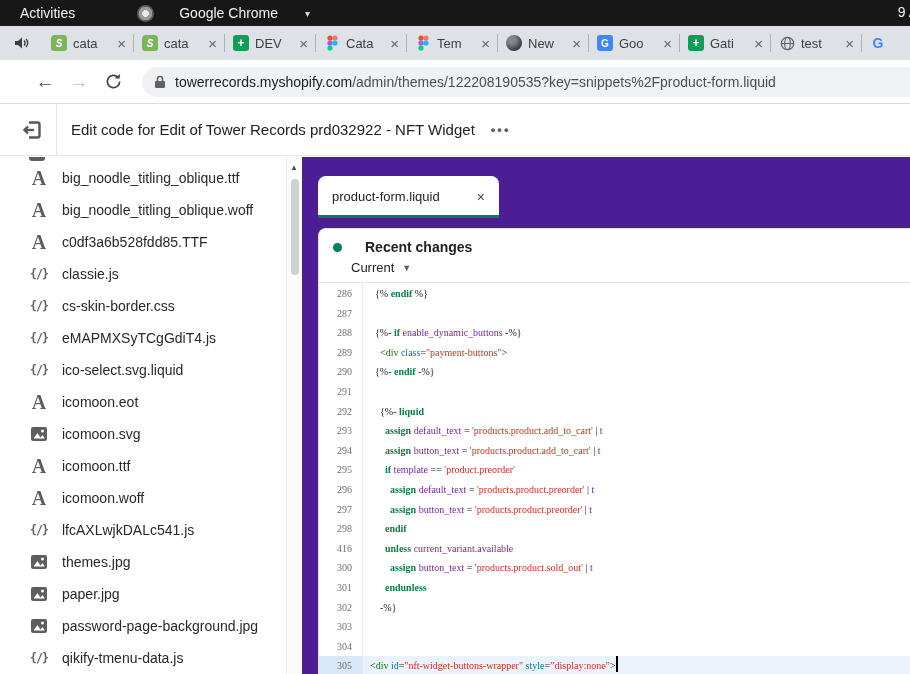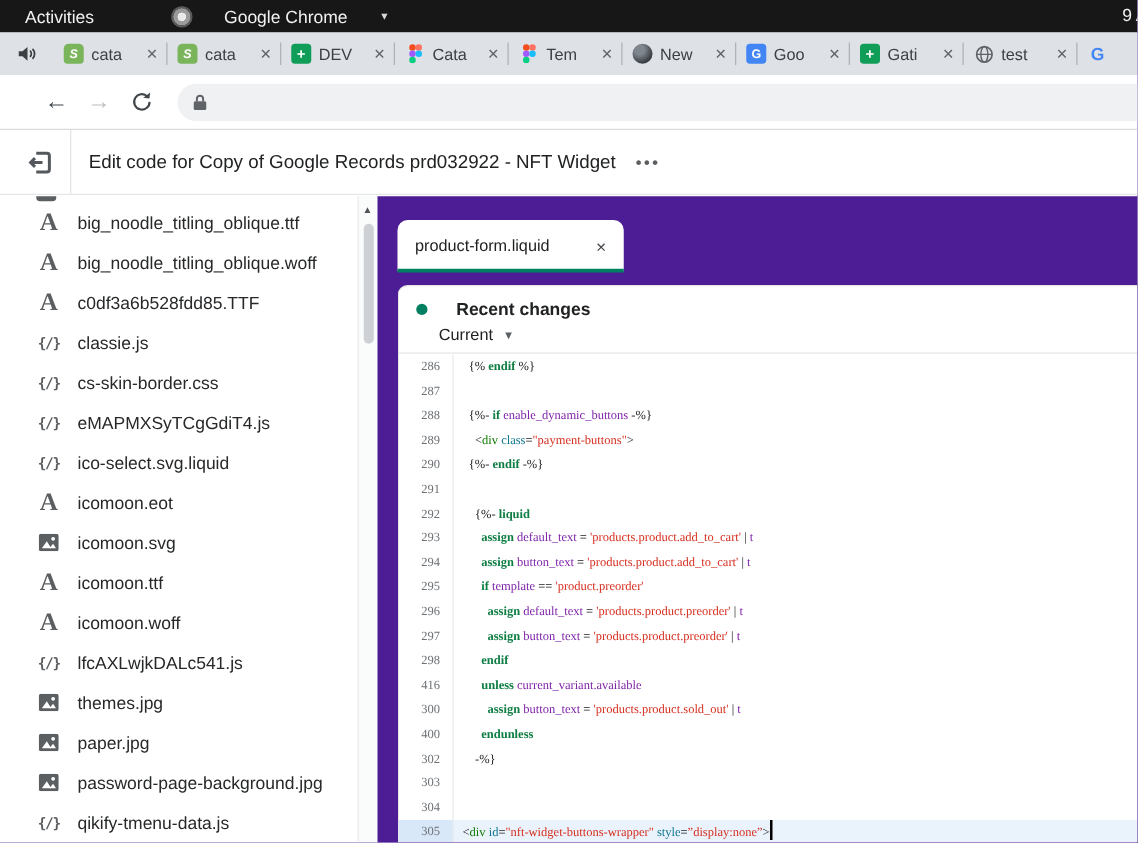--- a/index.html
+++ b/index.html
@@ -206,33 +206,34 @@
     <svg width="19" height="19" viewBox="0 0 20 20" style="margin:0 auto">
       <path d="M16.5 10 a6.5 6.5 0 1 1 -1.9 -4.6" fill="none" stroke="#41464b" stroke-width="1.8"></path>
       <polygon points="16.6,1.8 16.6,7 11.4,7" fill="#41464b" transform="rotate(8 15 5)"></polygon>
     </svg>
   </span>
   <div class="urlbar">
     <svg width="12" height="14" viewBox="0 0 12 14">
       <rect x="1" y="6" width="10" height="7" rx="1.2" fill="#5f6368"></rect>
       <path d="M3.5 6 V4 a2.5 2.5 0 0 1 5 0 V6" fill="none" stroke="#5f6368" stroke-width="1.6"></path>
     </svg>
+    <span class="url"><span class="dom">towerrecords.myshopify.com</span><span class="path">/admin/themes/122208190535?key=snippets%2Fproduct-form.liquid</span></span>
   </div>
 </div>
 
 <div class="pg-header">
   <span class="exit-btn">
     <svg width="22" height="22" viewBox="0 0 22 22">
       <path d="M8 3.5 h8.5 a2 2 0 0 1 2 2 v11 a2 2 0 0 1 -2 2 H8" fill="none" stroke="#54585c" stroke-width="2.4"></path>
       <path d="M13 11 H3.5" stroke="#54585c" stroke-width="2.4"></path>
       <path d="M7 7.5 L3.5 11 L7 14.5" fill="none" stroke="#54585c" stroke-width="2.4"></path>
     </svg>
   </span>
   <span class="hdr-div"></span>
-  <span class="pg-title">Edit code for Copy of Google Records prd032922 - NFT Widget</span>
+  <span class="pg-title">Edit code for Edit of Tower Records prd032922 - NFT Widget</span>
   <span class="dots">•••</span>
 </div>
 
 <div class="sidebar">
   <span class="file-sliver"></span>
   <div class="file-list" id="file-list">
       <div class="file-item">
         <span class="fi-icon fi-font">A</span>
         <span>big_noodle_titling_oblique.ttf</span>
       </div>
@@ -358,20 +359,20 @@
         <div class="cline"><div class="ln">291</div><div class="lc"></div></div>
         <div class="cline"><div class="ln">292</div><div class="lc"><span class="tok-p">    {%- </span><span class="tok-k">liquid</span></div></div>
         <div class="cline"><div class="ln">293</div><div class="lc"><span class="tok-p">      </span><span class="tok-k">assign</span><span class="tok-p"> </span><span class="tok-v">default_text</span><span class="tok-p"> = </span><span class="tok-s">'products.product.add_to_cart'</span><span class="tok-p"> | </span><span class="tok-v">t</span></div></div>
         <div class="cline"><div class="ln">294</div><div class="lc"><span class="tok-p">      </span><span class="tok-k">assign</span><span class="tok-p"> </span><span class="tok-v">button_text</span><span class="tok-p"> = </span><span class="tok-s">'products.product.add_to_cart'</span><span class="tok-p"> | </span><span class="tok-v">t</span></div></div>
         <div class="cline"><div class="ln">295</div><div class="lc"><span class="tok-p">      </span><span class="tok-k">if</span><span class="tok-p"> </span><span class="tok-v">template</span><span class="tok-p"> == </span><span class="tok-s">'product.preorder'</span></div></div>
         <div class="cline"><div class="ln">296</div><div class="lc"><span class="tok-p">        </span><span class="tok-k">assign</span><span class="tok-p"> </span><span class="tok-v">default_text</span><span class="tok-p"> = </span><span class="tok-s">'products.product.preorder'</span><span class="tok-p"> | </span><span class="tok-v">t</span></div></div>
         <div class="cline"><div class="ln">297</div><div class="lc"><span class="tok-p">        </span><span class="tok-k">assign</span><span class="tok-p"> </span><span class="tok-v">button_text</span><span class="tok-p"> = </span><span class="tok-s">'products.product.preorder'</span><span class="tok-p"> | </span><span class="tok-v">t</span></div></div>
         <div class="cline"><div class="ln">298</div><div class="lc"><span class="tok-p">      </span><span class="tok-k">endif</span></div></div>
         <div class="cline"><div class="ln">416</div><div class="lc"><span class="tok-p">      </span><span class="tok-k">unless</span><span class="tok-p"> </span><span class="tok-v">current_variant.available</span></div></div>
         <div class="cline"><div class="ln">300</div><div class="lc"><span class="tok-p">        </span><span class="tok-k">assign</span><span class="tok-p"> </span><span class="tok-v">button_text</span><span class="tok-p"> = </span><span class="tok-s">'products.product.sold_out'</span><span class="tok-p"> | </span><span class="tok-v">t</span></div></div>
-        <div class="cline"><div class="ln">400</div><div class="lc"><span class="tok-p">      </span><span class="tok-k">endunless</span></div></div>
+        <div class="cline"><div class="ln">301</div><div class="lc"><span class="tok-p">      </span><span class="tok-k">endunless</span></div></div>
         <div class="cline"><div class="ln">302</div><div class="lc"><span class="tok-p">    -%}</span></div></div>
         <div class="cline"><div class="ln">303</div><div class="lc"></div></div>
         <div class="cline"><div class="ln">304</div><div class="lc"></div></div>
         <div class="cline active"><div class="ln">305</div><div class="lc"><span class="tok-p">&lt;</span><span class="tok-t">div</span><span class="tok-p"> </span><span class="tok-a">id</span><span class="tok-p">=</span><span class="tok-s">"nft-widget-buttons-wrapper"</span><span class="tok-p"> </span><span class="tok-a">style</span><span class="tok-p">=</span><span class="tok-s">”display:none”</span><span class="tok-p">&gt;</span><span class="caret-bar"></span></div></div>
       </div>
   </div>
 </div>
 
 </body></html>

